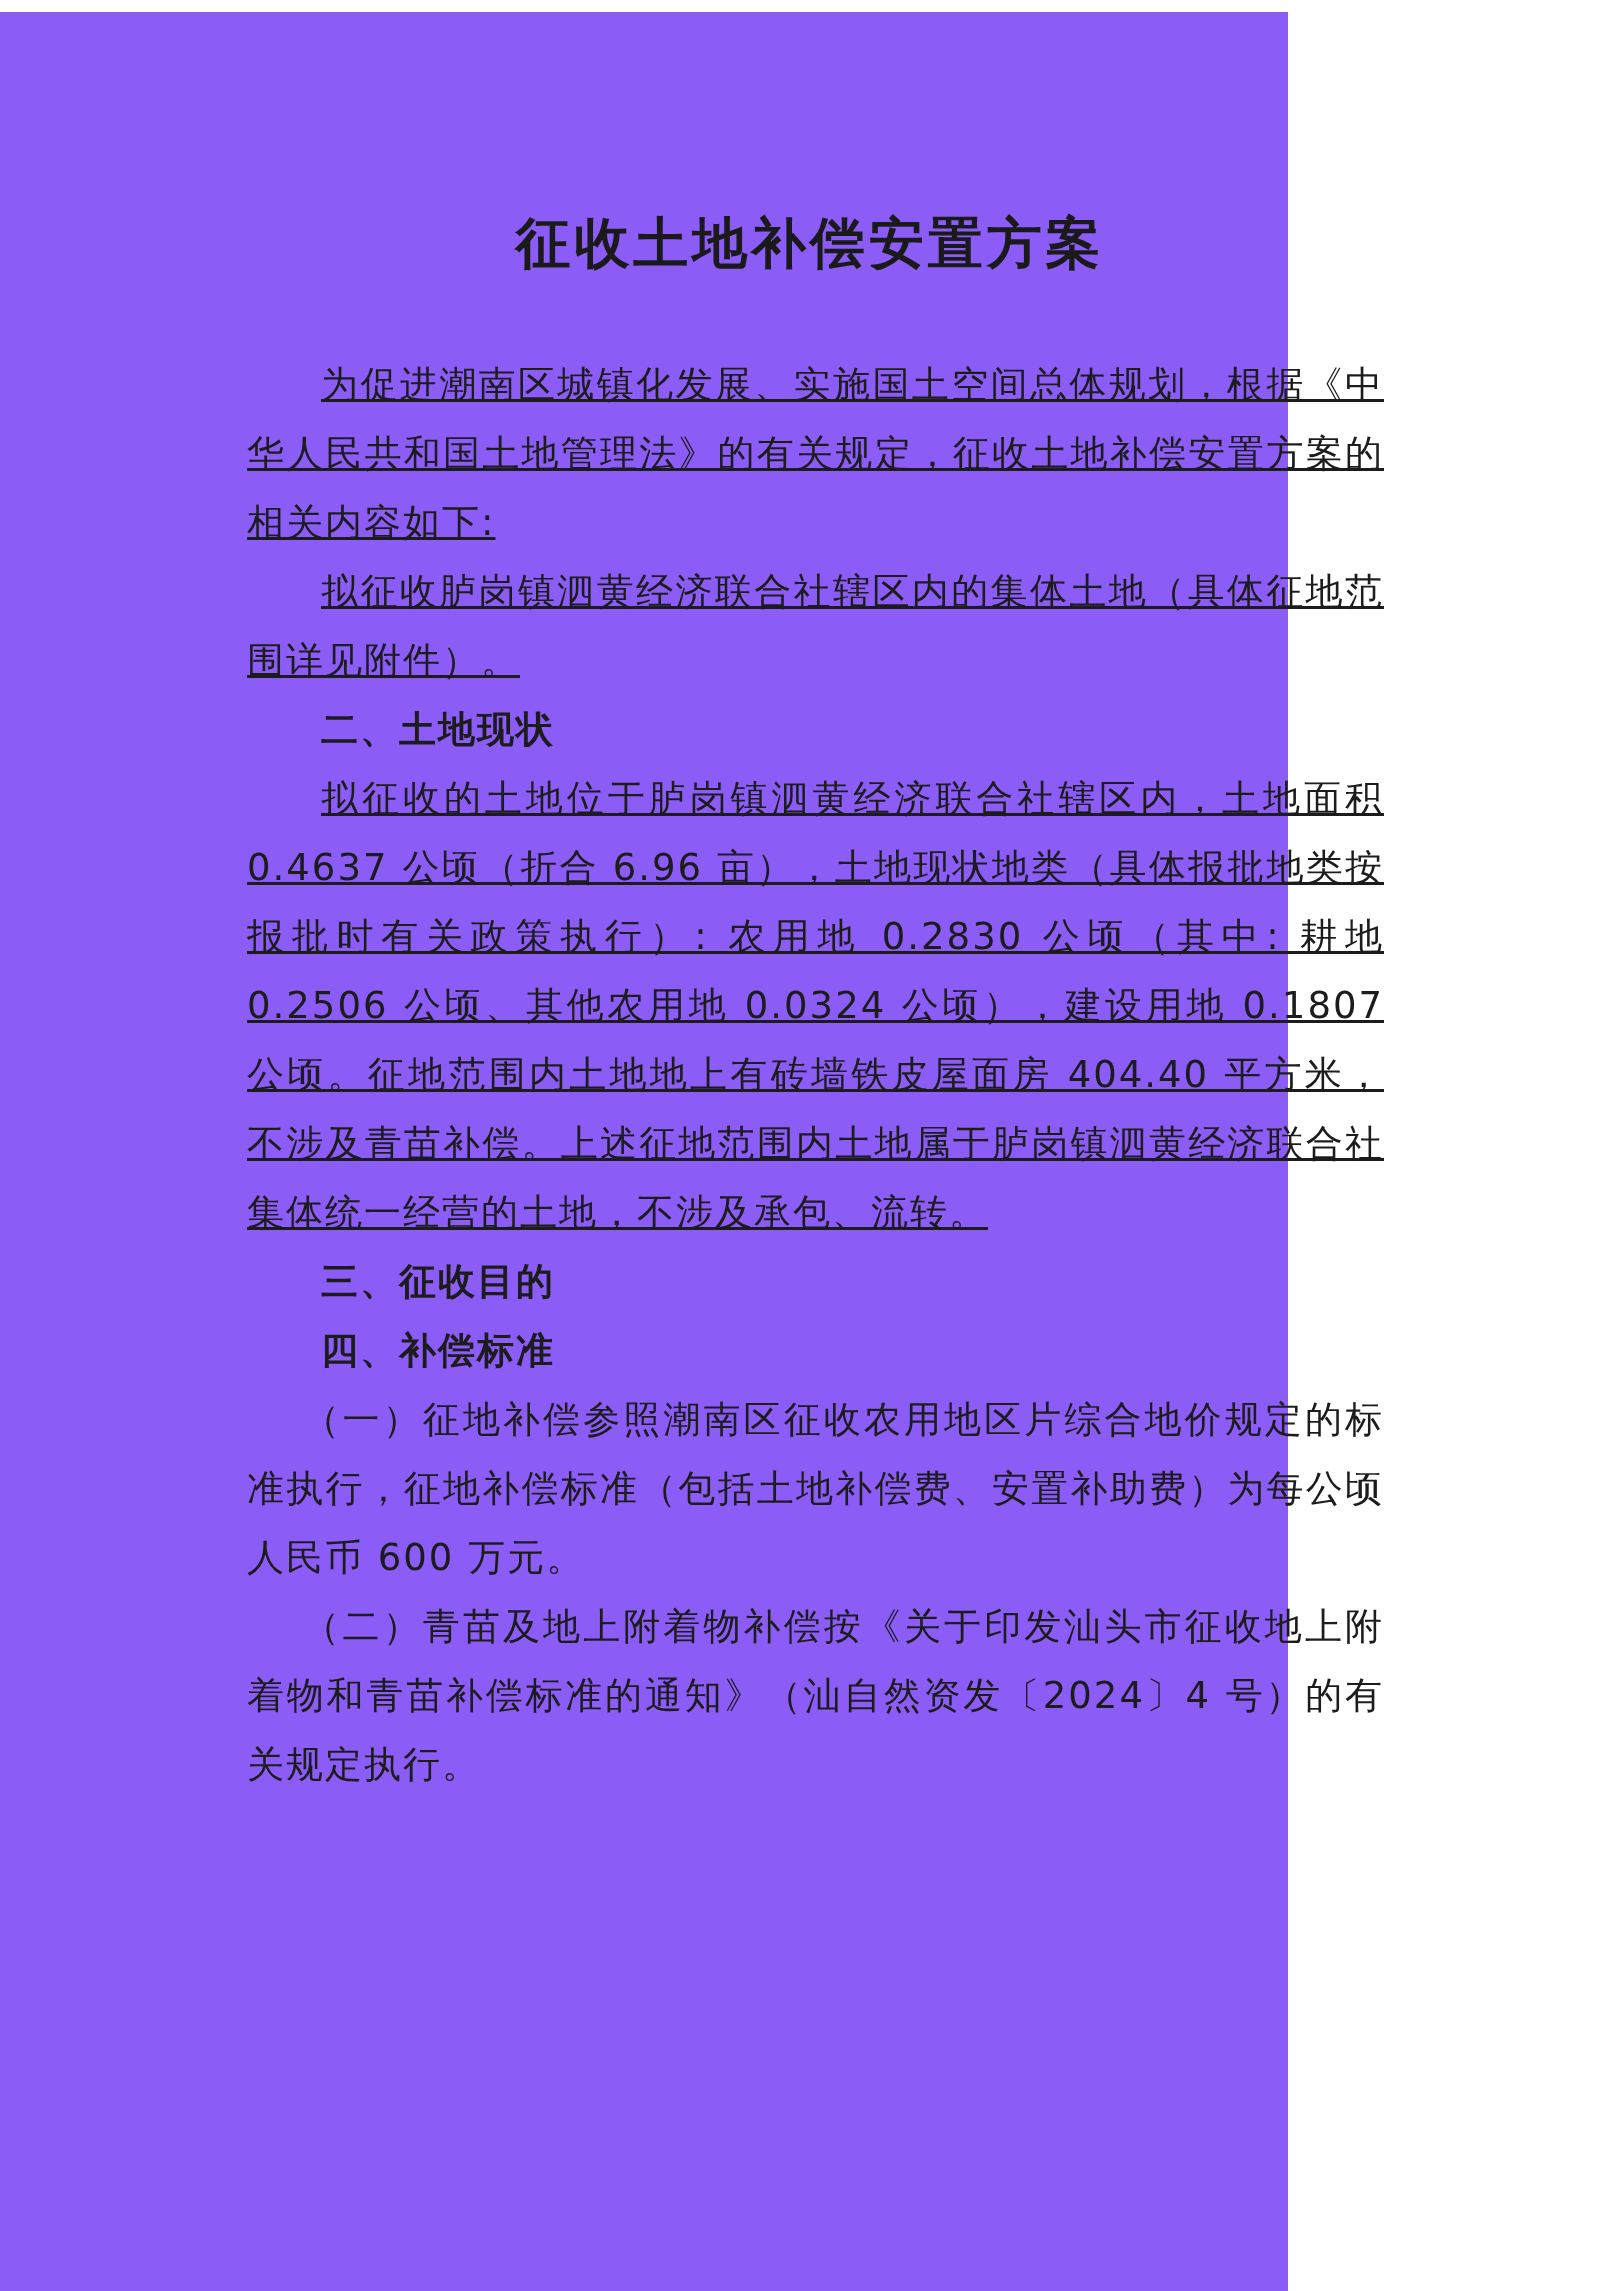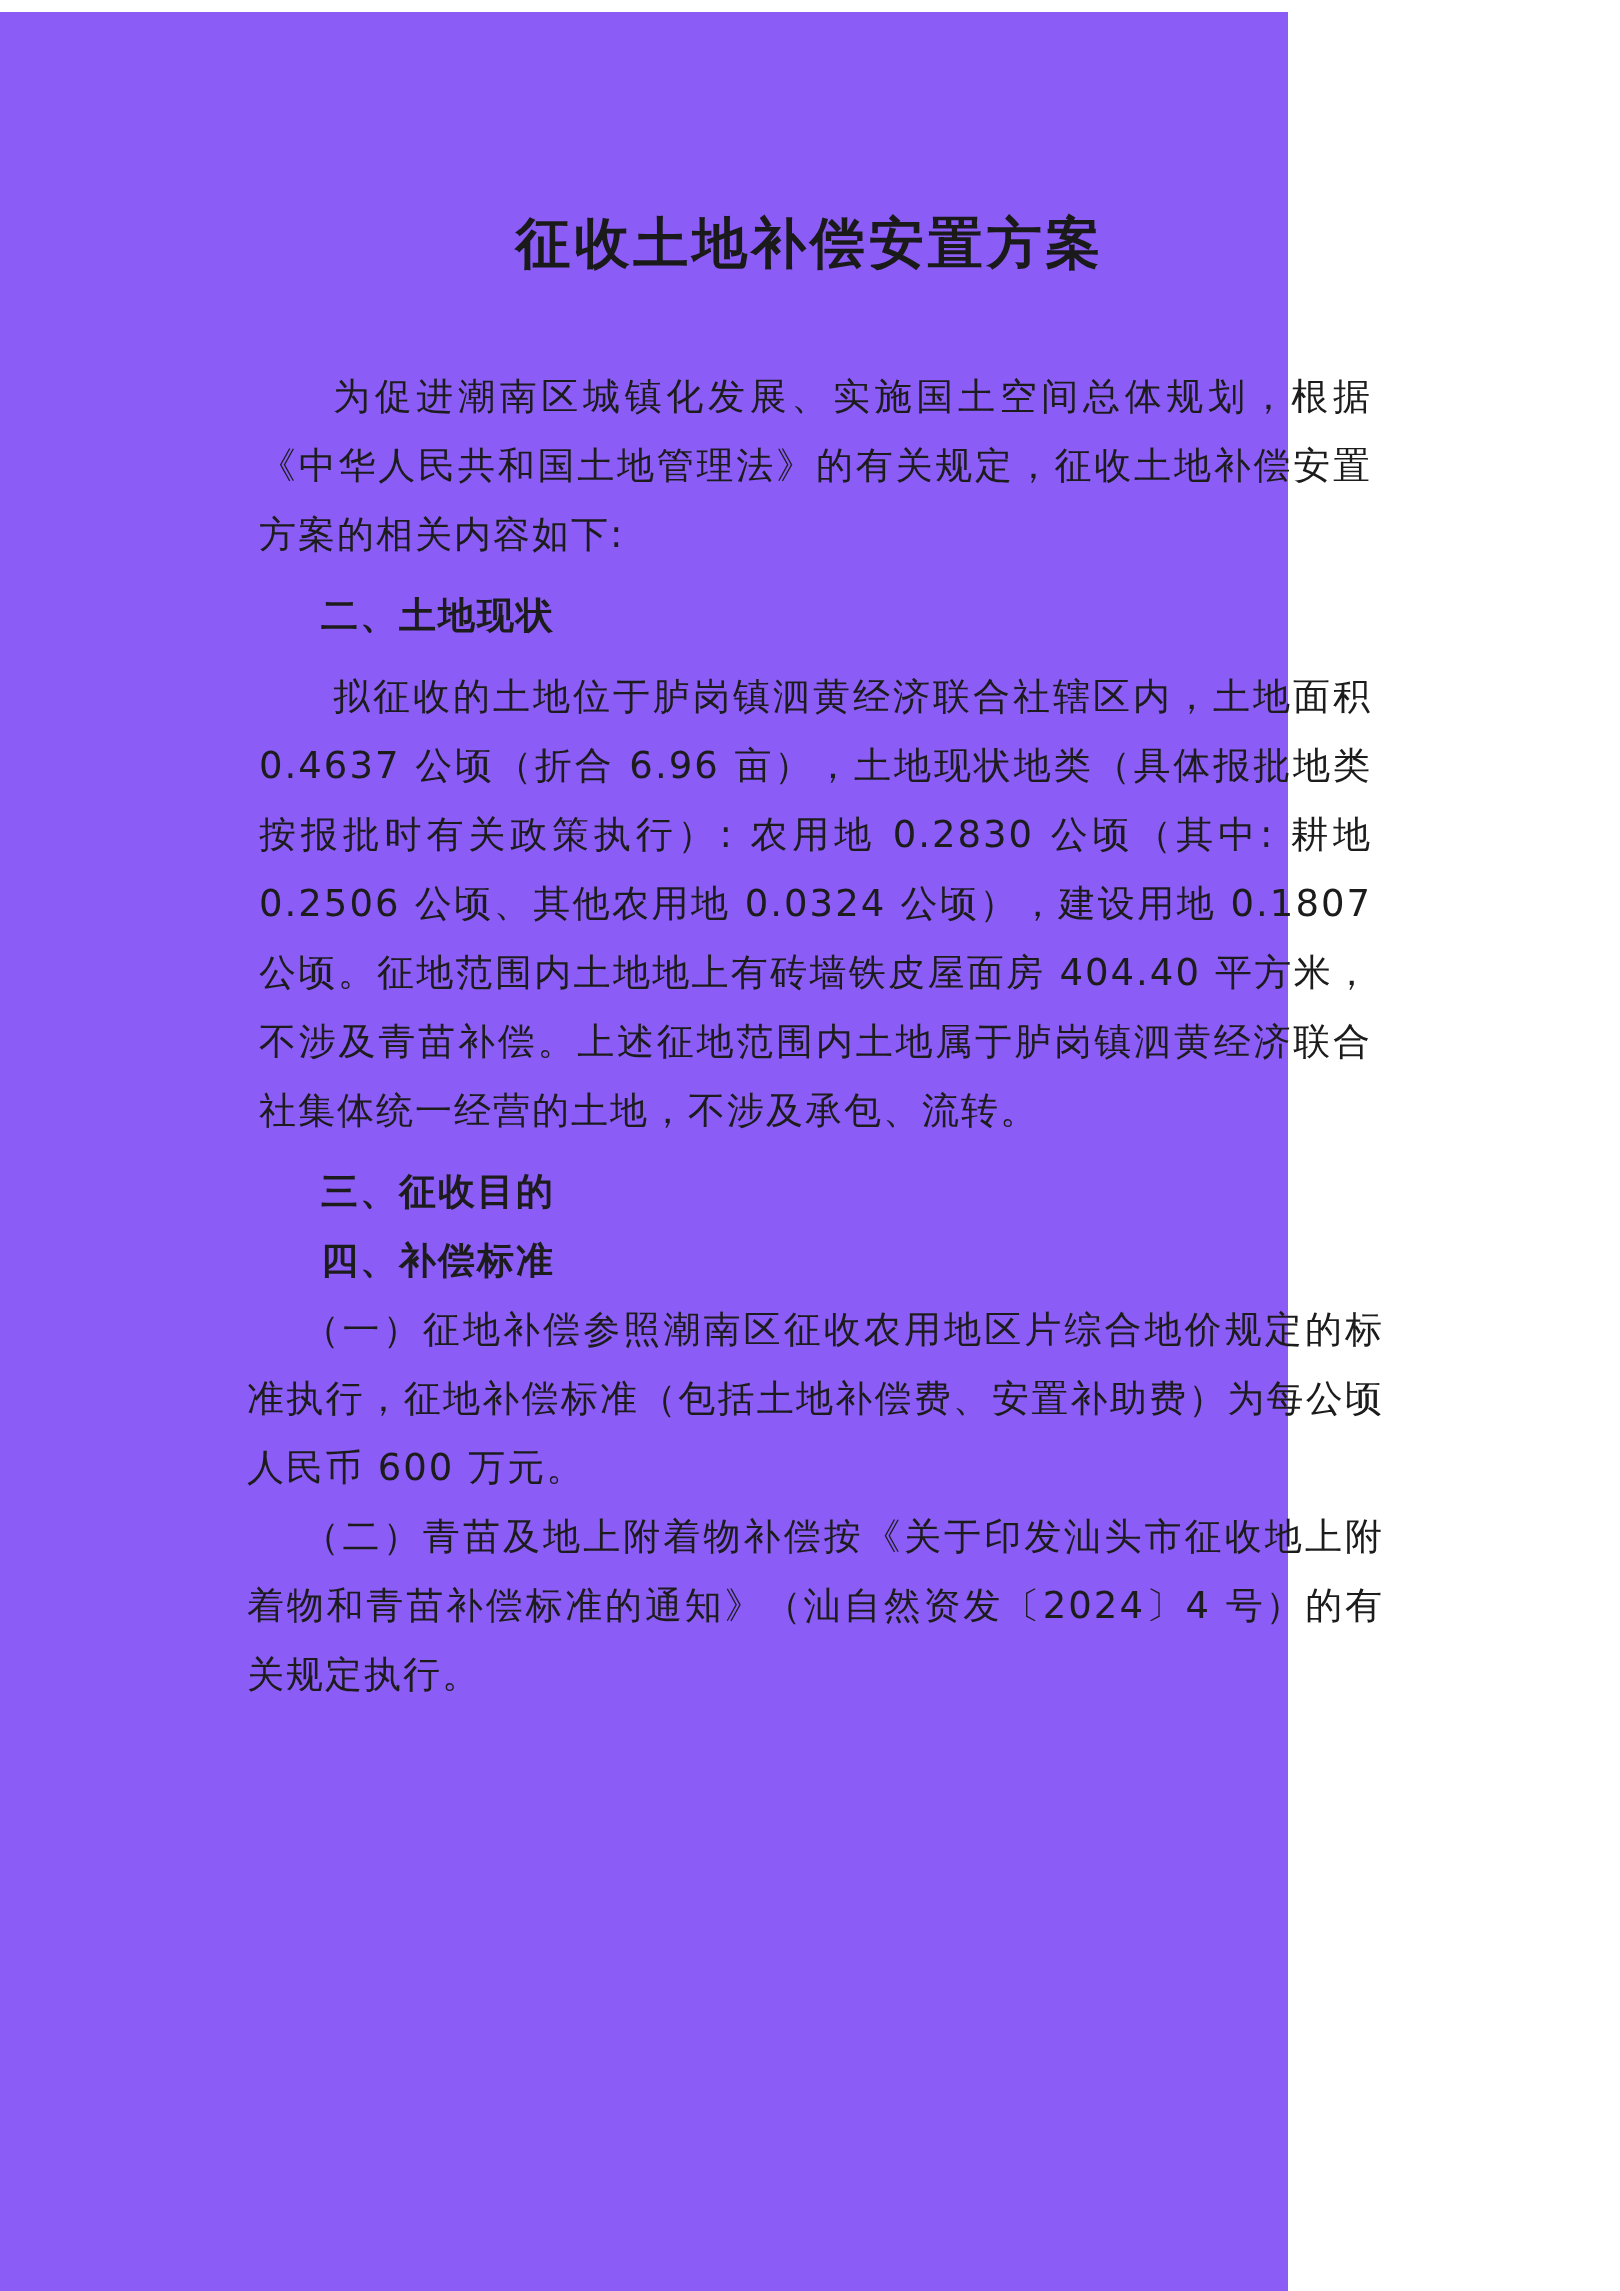--- a/index.html
+++ b/index.html
@@ -39,23 +39,24 @@
       left: 247px;
       top: 338px;
       width: 1137px;
       font-size: 37px;
       line-height: 69px;
       color: #1c1c1c;
       text-align: justify;
       text-justify: inter-ideograph;
     }
     .para {
-      margin: 12px;
+      margin: 0;
       text-indent: 2em;
       letter-spacing: 2px;
+      text-decoration: underline;
     }
     .heading {
       margin: 0;
       text-indent: 2em;
       font-weight: bold;
       letter-spacing: 2px;
     }
     .sub-para {
       margin: 0;
       text-indent: 1.5em;
@@ -67,20 +68,21 @@
 
 <div class="page">
 
   <div class="title">征收土地补偿安置方案</div>
 
   <div class="body-text">
 
     <p class="para">为促进潮南区城镇化发展、实施国土空间总体规划，根据《中华人民共和国土地管理法》的有关规定，征收土地补偿安置方案的相关内容如下:</p>
 
     <div>
+      <p class="para">拟征收胪岗镇泗黄经济联合社辖区内的集体土地（具体征地范围详见附件）。</p>
     </div>
 
     <div>
       <p class="heading">二、土地现状</p>
       <p class="para">拟征收的土地位于胪岗镇泗黄经济联合社辖区内，土地面积 0.4637 公顷（折合 6.96 亩），土地现状地类（具体报批地类按报批时有关政策执行）: 农用地 0.2830 公顷（其中: 耕地 0.2506 公顷、其他农用地 0.0324 公顷），建设用地 0.1807 公顷。征地范围内土地地上有砖墙铁皮屋面房 404.40 平方米，不涉及青苗补偿。上述征地范围内土地属于胪岗镇泗黄经济联合社集体统一经营的土地，不涉及承包、流转。</p>
     </div>
 
     <div>
       <p class="heading">三、征收目的</p>
     </div>

